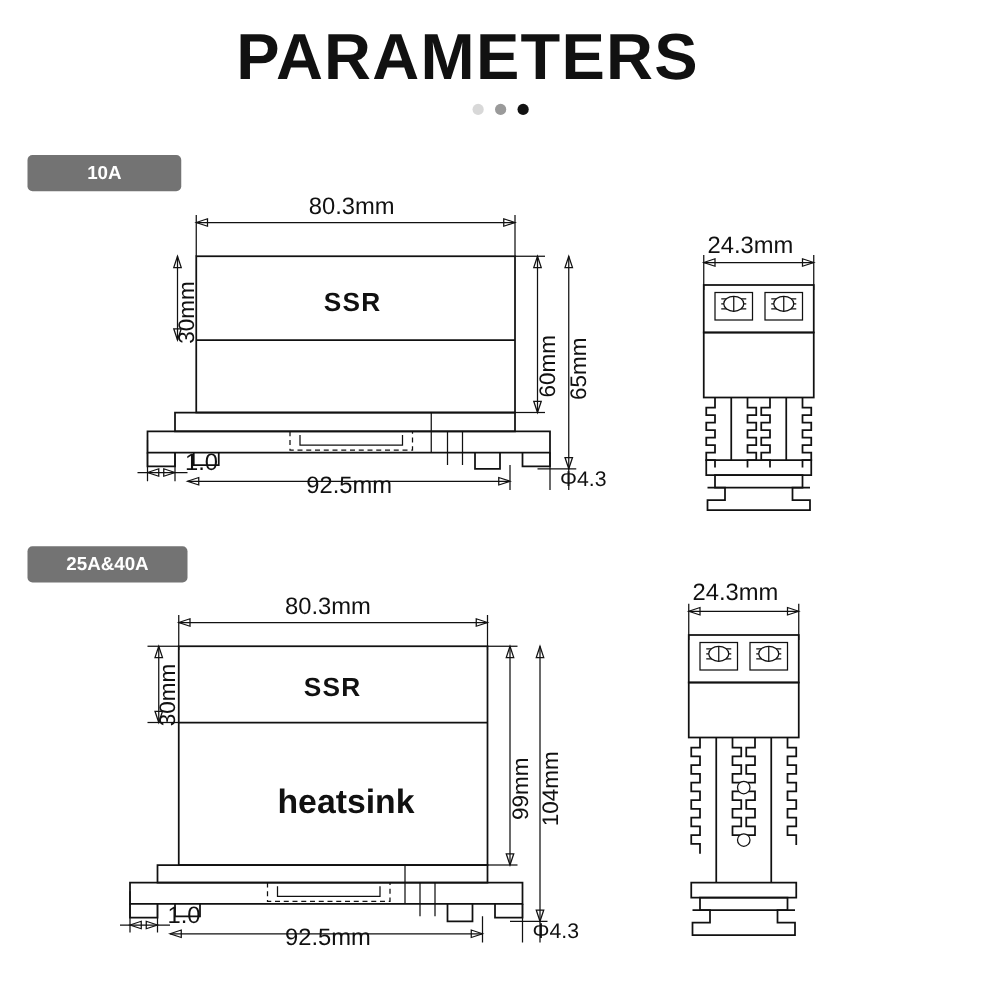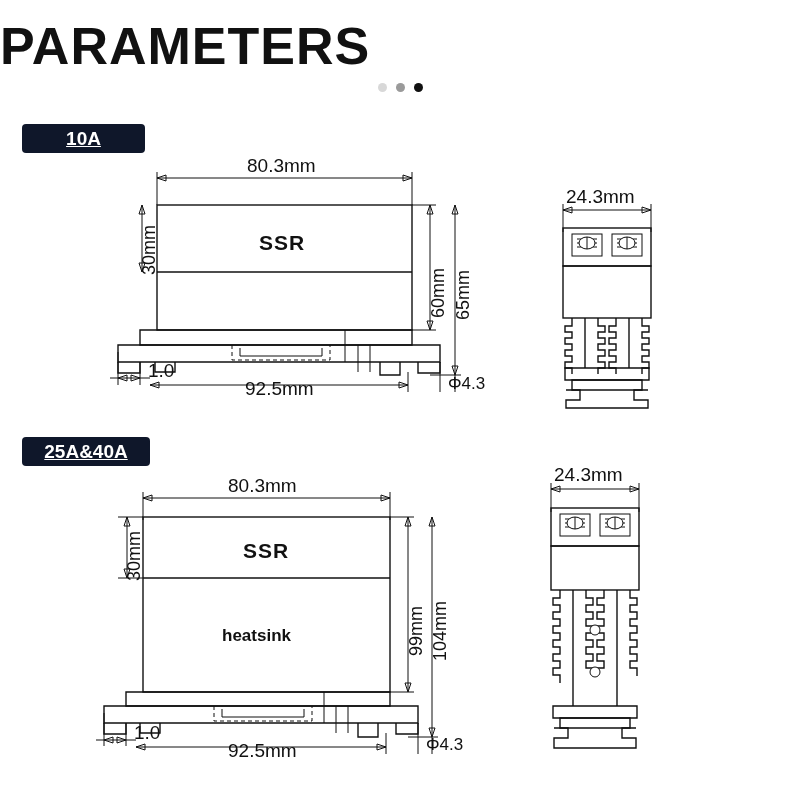--- a/index.html
+++ b/index.html
@@ -13,21 +13,21 @@
     position: relative;
     font-family: "Liberation Sans", sans-serif;
     color: #111;
     overflow: hidden;
   }
   .page-title {
     position: absolute;
     top: 16px;
     left: 0;
     width: 748px;
-    text-align: left;
+    text-align: center;
     font-size: 52px;
     font-weight: bold;
     letter-spacing: 1px;
     color: #111;
   }
   .dots {
     position: absolute;
     top: 83px;
     left: 0;
     width: 800px;
@@ -35,29 +35,28 @@
     justify-content: center;
     gap: 9px;
   }
   .dot {
     width: 9px;
     height: 9px;
     border-radius: 50%;
   }
   .badge {
     position: absolute;
-    background: #0f172a;
+    background: #737373;
     color: #fff;
     font-weight: bold;
-    font-size: 19px;
+    font-size: 15px;
     border-radius: 4px;
     display: flex;
     align-items: center;
     justify-content: center;
-    text-decoration: underline;
   }
   #badge-10a {
     left: 22px;
     top: 124px;
     width: 123px;
     height: 29px;
   }
   #badge-25a {
     left: 22px;
     top: 437px;
@@ -275,17 +274,17 @@
   <path class="ln" d="M553 706 L637 706 L637 718 L553 718 Z"></path>
   <path class="ln" d="M560 718 L630 718 L630 728 L560 728 Z"></path>
   <path class="ln" d="M554 728 L568 728 L568 738 L554 738 L554 748 L636 748 L636 738 L622 738 L622 728 L636 728"></path>
 </svg>
 
 <div class="lbl" style="left:228px; top:475px; font-size:19px;">80.3mm</div>
 <div class="lbl vert" style="left:124px; top:581px; font-size:18px;">30mm</div>
 <div class="lbl vert" style="left:406px; top:656px; font-size:18px;">99mm</div>
 <div class="lbl vert" style="left:430px; top:661px; font-size:18px;">104mm</div>
 <div class="lbl" style="left:243px; top:539px; font-size:21px; font-weight:bold; letter-spacing:1px;">SSR</div>
-<div class="lbl" style="left:222px; top:626px; font-size:17px; font-weight:bold;">heatsink</div>
+<div class="lbl" style="left:222px; top:626px; font-size:27px; font-weight:bold;">heatsink</div>
 <div class="lbl" style="left:134px; top:722px; font-size:19px;">1.0</div>
 <div class="lbl" style="left:228px; top:740px; font-size:19px;">92.5mm</div>
 <div class="lbl" style="left:426px; top:735px; font-size:17px;">Φ4.3</div>
 <div class="lbl" style="left:554px; top:464px; font-size:19px;">24.3mm</div>
 
 </body></html>

